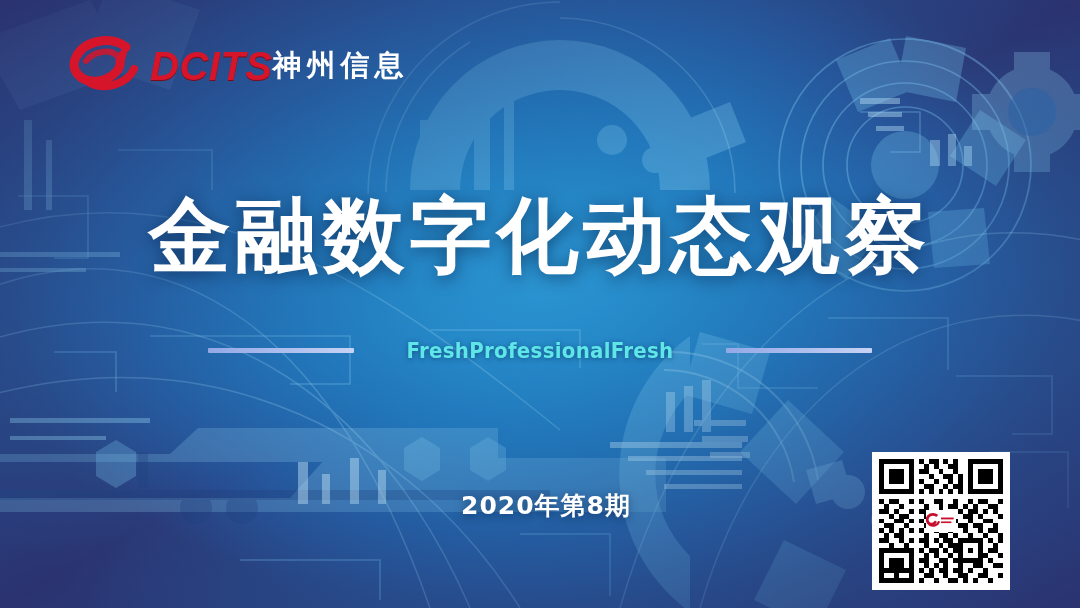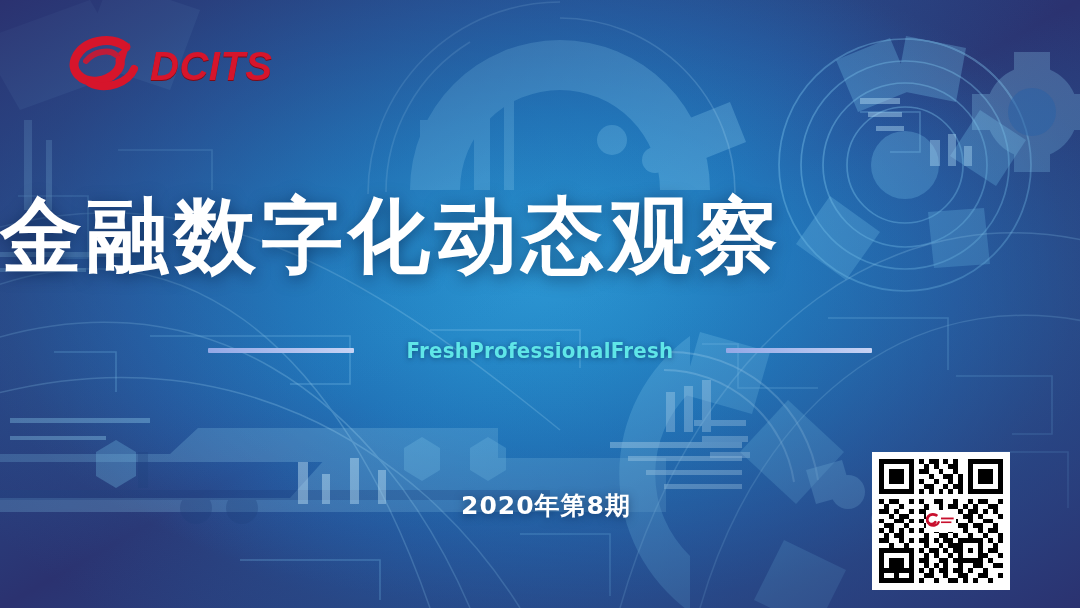--- a/index.html
+++ b/index.html
@@ -28,20 +28,21 @@
     text-shadow:0 1px 0 #7d0b17;
   }
   .logo-cn{
     margin-top:5px;font-size:29px;font-weight:bold;color:#ffffff;
     letter-spacing:5px;font-family:"DejaVu Sans","Liberation Sans",sans-serif;
   }
 
   
   .title{
     position:absolute;left:0;right:0;top:182px;
+    text-align:center;
     font-family:"DejaVu Sans","Liberation Sans",sans-serif;
     font-size:82px;font-weight:bold;color:#ffffff;
     letter-spacing:5px;
     text-shadow:0 3px 16px rgba(4,22,56,.55);
   }
 
   
   .tagline{
     position:absolute;left:0;right:0;top:338px;
     display:flex;align-items:center;justify-content:center;
@@ -241,20 +242,21 @@
         <g fill="none" stroke="#d6152b" stroke-linecap="round">
           <path d="M60 14 C44 2, 18 8, 10 24 C3 38, 16 50, 32 48 C46 46, 56 36, 54 27" stroke-width="9"></path>
           <path d="M24 50 C40 58, 62 50, 68 36" stroke-width="8"></path>
           <path d="M20 28 C28 18, 44 16, 50 22" stroke-width="6" stroke-opacity=".85"></path>
         </g>
         <path d="M52 20 L64 10 L58 30 Z" fill="#d6152b"></path>
       </svg>
     </span>
     <span class="logo-text">
       <span class="logo-en">DCITS</span>
+      <span class="logo-cn">神州信息</span>
     </span>
   </div>
 
   <div class="title">金融数字化动态观察</div>
 
   <div class="tagline">
     <span class="tag-rule"></span>
     <span class="tag-words">
       <span class="tag-word">Fresh</span>
       <span class="tag-word">Professional</span>

